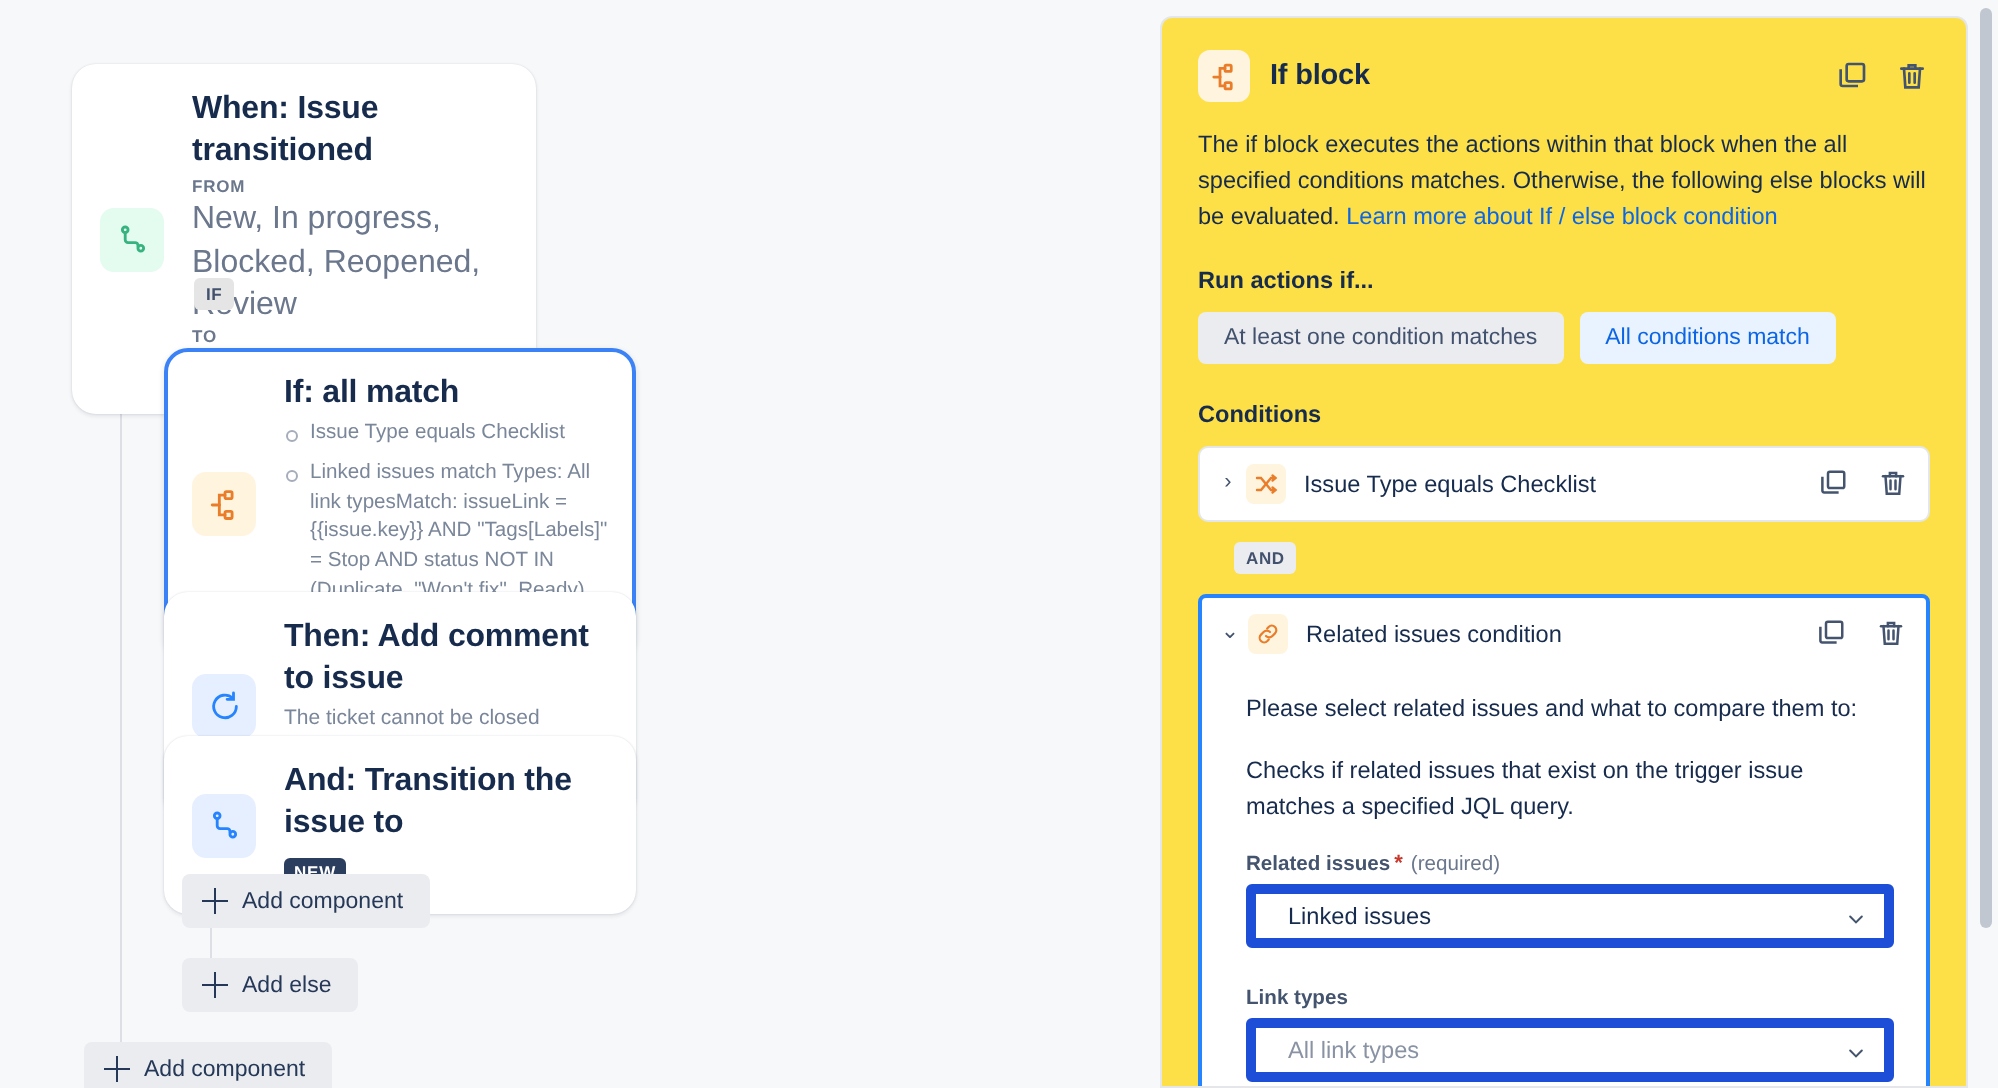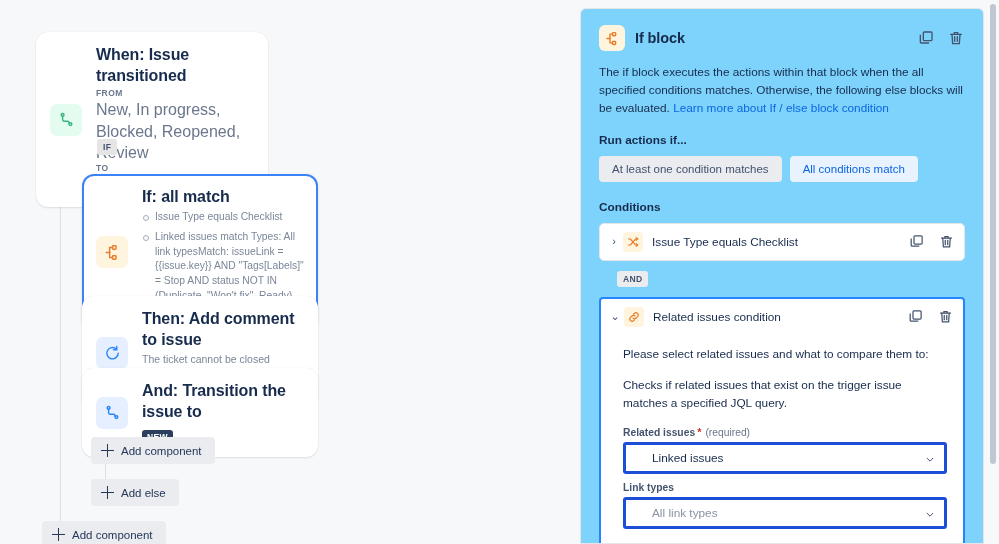--- a/index.html
+++ b/index.html
@@ -120,21 +120,21 @@
   .panel-wrap {
     position: relative;
     width: 429px; height: 544px;
     background: #f7f8f9;
     flex: none;
   }
   .panel {
     position: absolute;
     left: 10px; top: 8px;
     width: 404px; height: 536px;
-    background: #7dd3fc;
+    background: #fde047;
     border: 1px solid #e4e6ea;
     border-radius: 6px 6px 0 0;
     overflow: hidden;
   }
   .panel-inner { padding: 16px 18px 20px 18px; }
 
   .panel-head {
     display: flex; align-items: center; margin-bottom: 13px;
   }
   .panel-head-icon {
@@ -217,27 +217,27 @@
   .field-label {
     font-size: 10.3px; font-weight: 700; color: #44546f;
     margin-bottom: 4px; display: flex; align-items: baseline; gap: 2px;
   }
   .req-star { color: #c9372c; font-size: 11px; line-height: 1; }
   .req-note { font-weight: 400; color: #6b778c; margin-left: 2px; }
 
   .select {
     position: relative;
     height: 32px;
-    border: 3px solid #1d4ed8;
+    border: 5px solid #1d4ed8;
     border-radius: 3px;
     background: #fff;
     display: flex; align-items: center;
-    padding: 0 30px 0 26px;
+    padding: 0 30px 0 16px;
     font-size: 11.8px; color: #172b4d;
-    margin-bottom: 8px;
+    margin-bottom: 20px;
     cursor: pointer;
   }
   .select.placeholder { color: #8993a4; }
   .select .caret {
     position: absolute; right: 10px; top: 50%;
     transform: translateY(-50%);
     width: 9px; height: 9px;
   }
 
   

